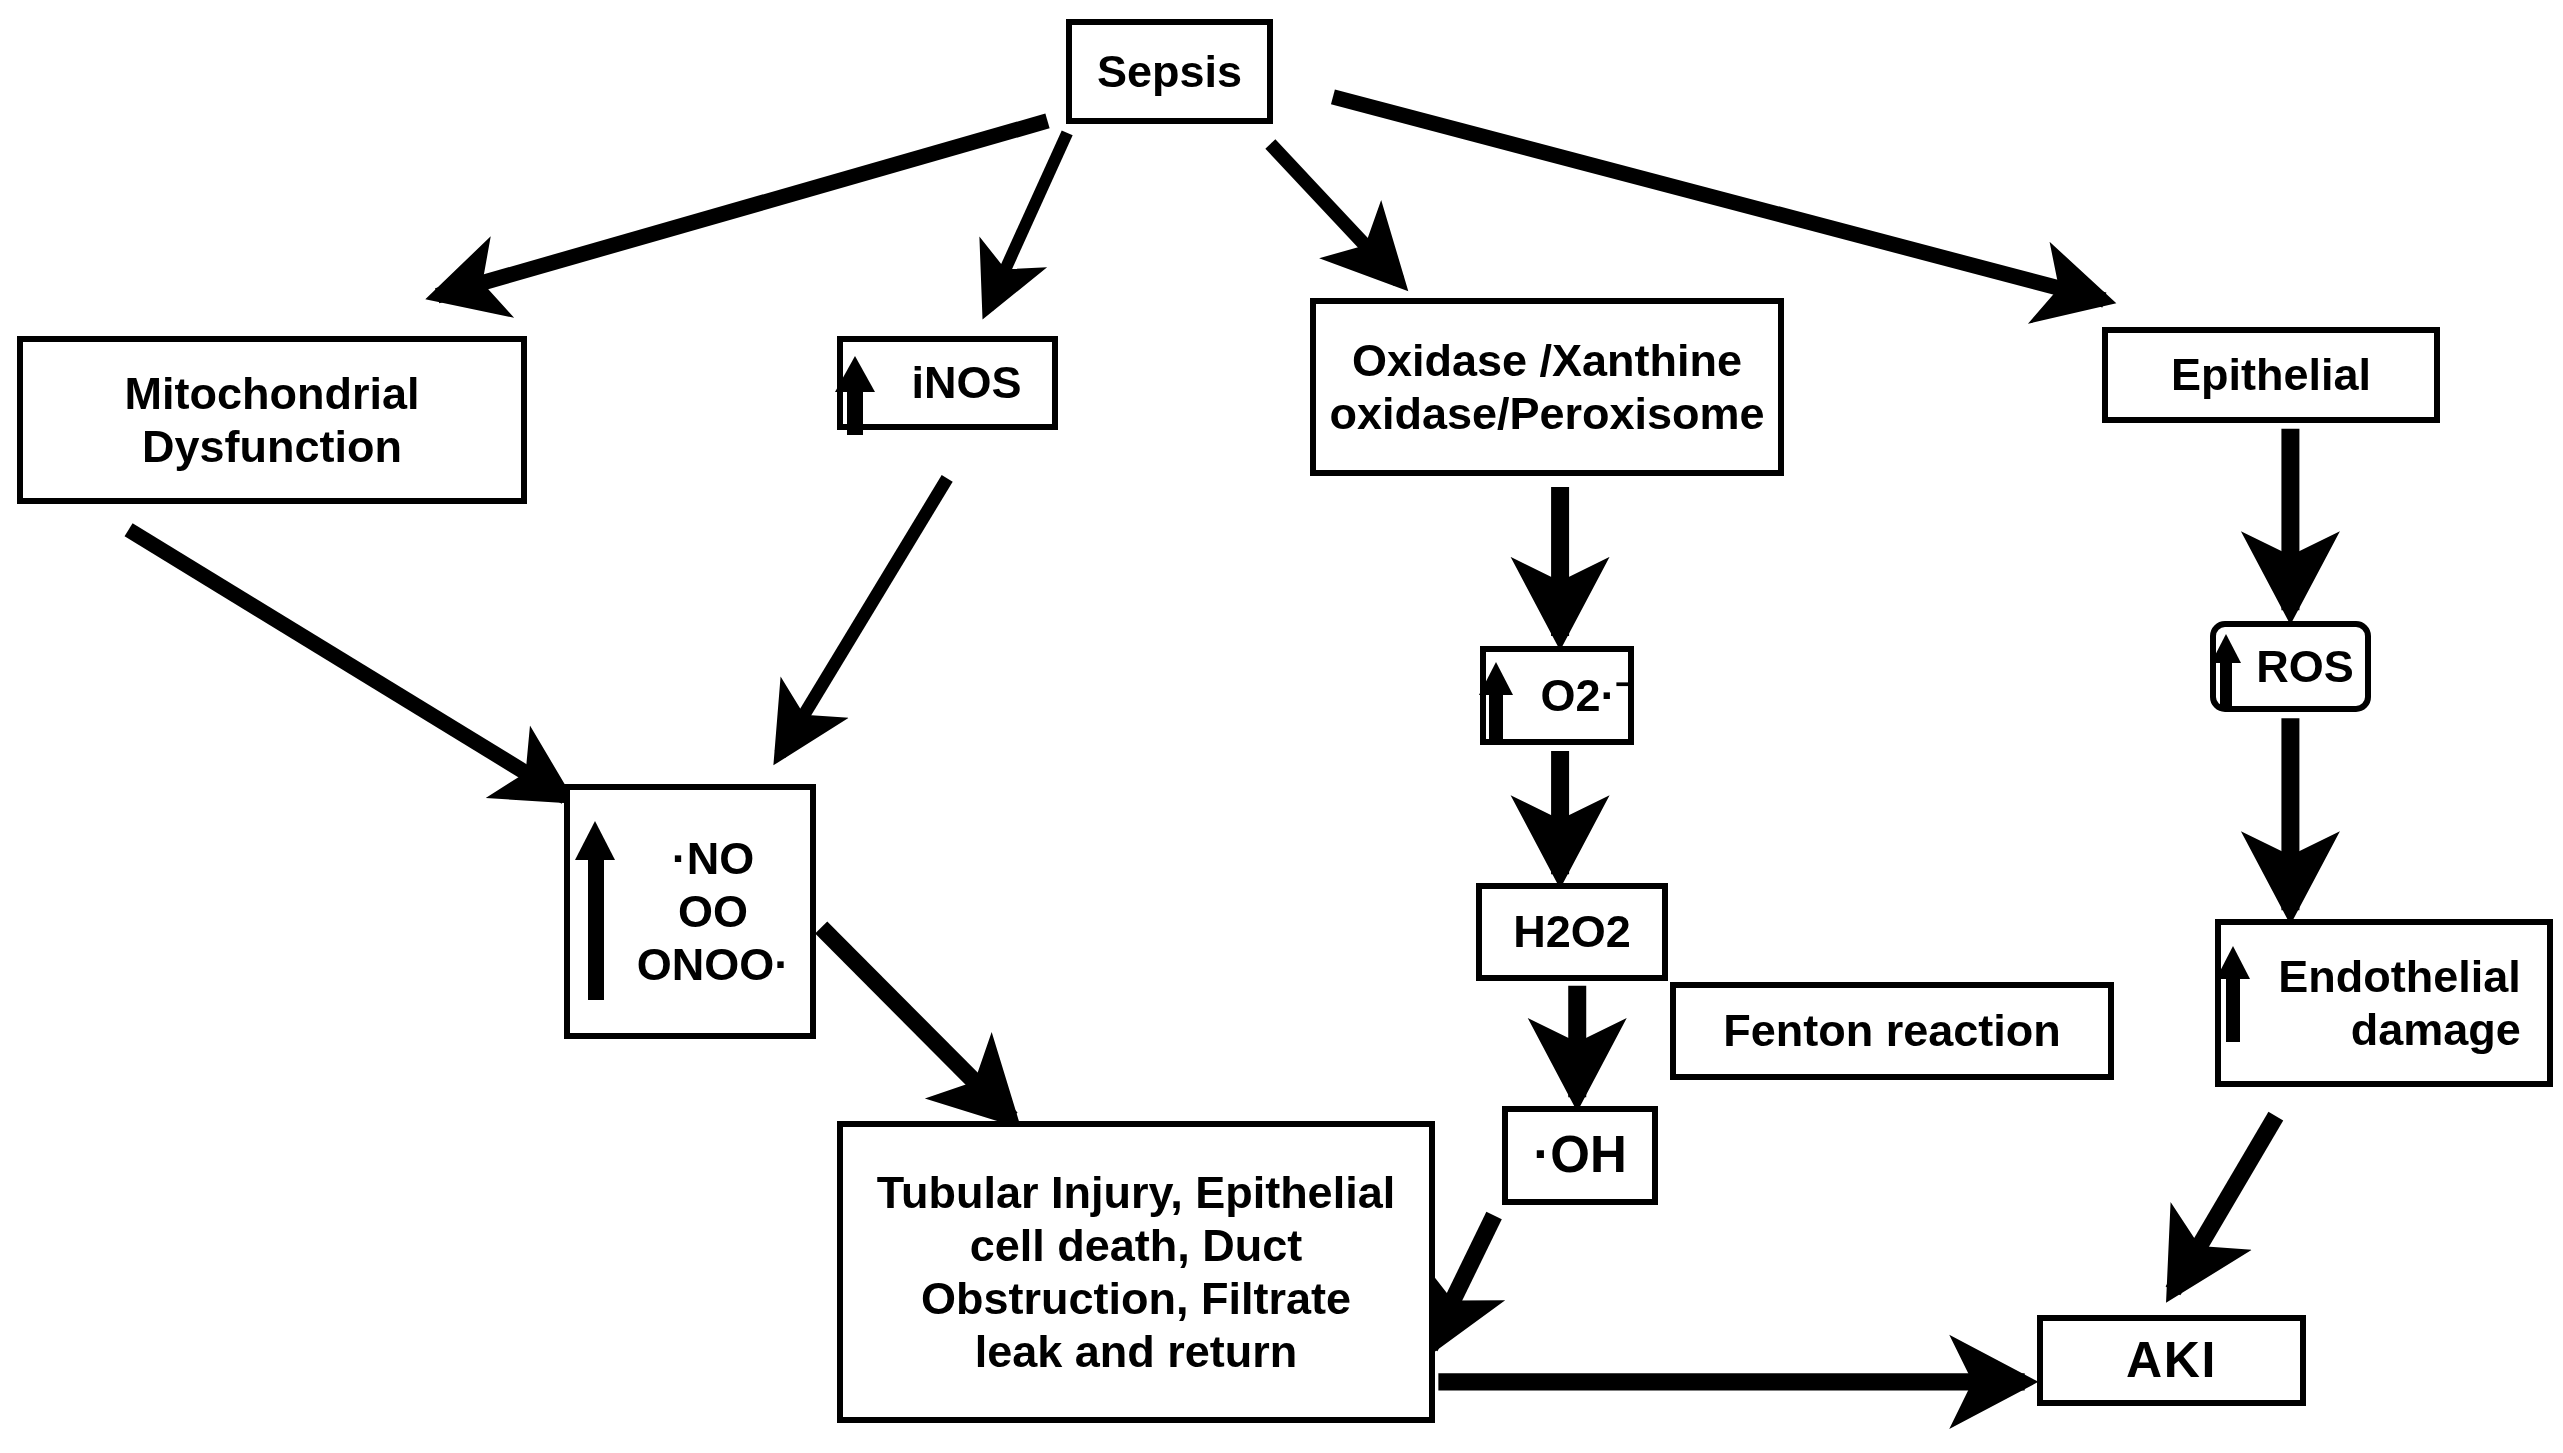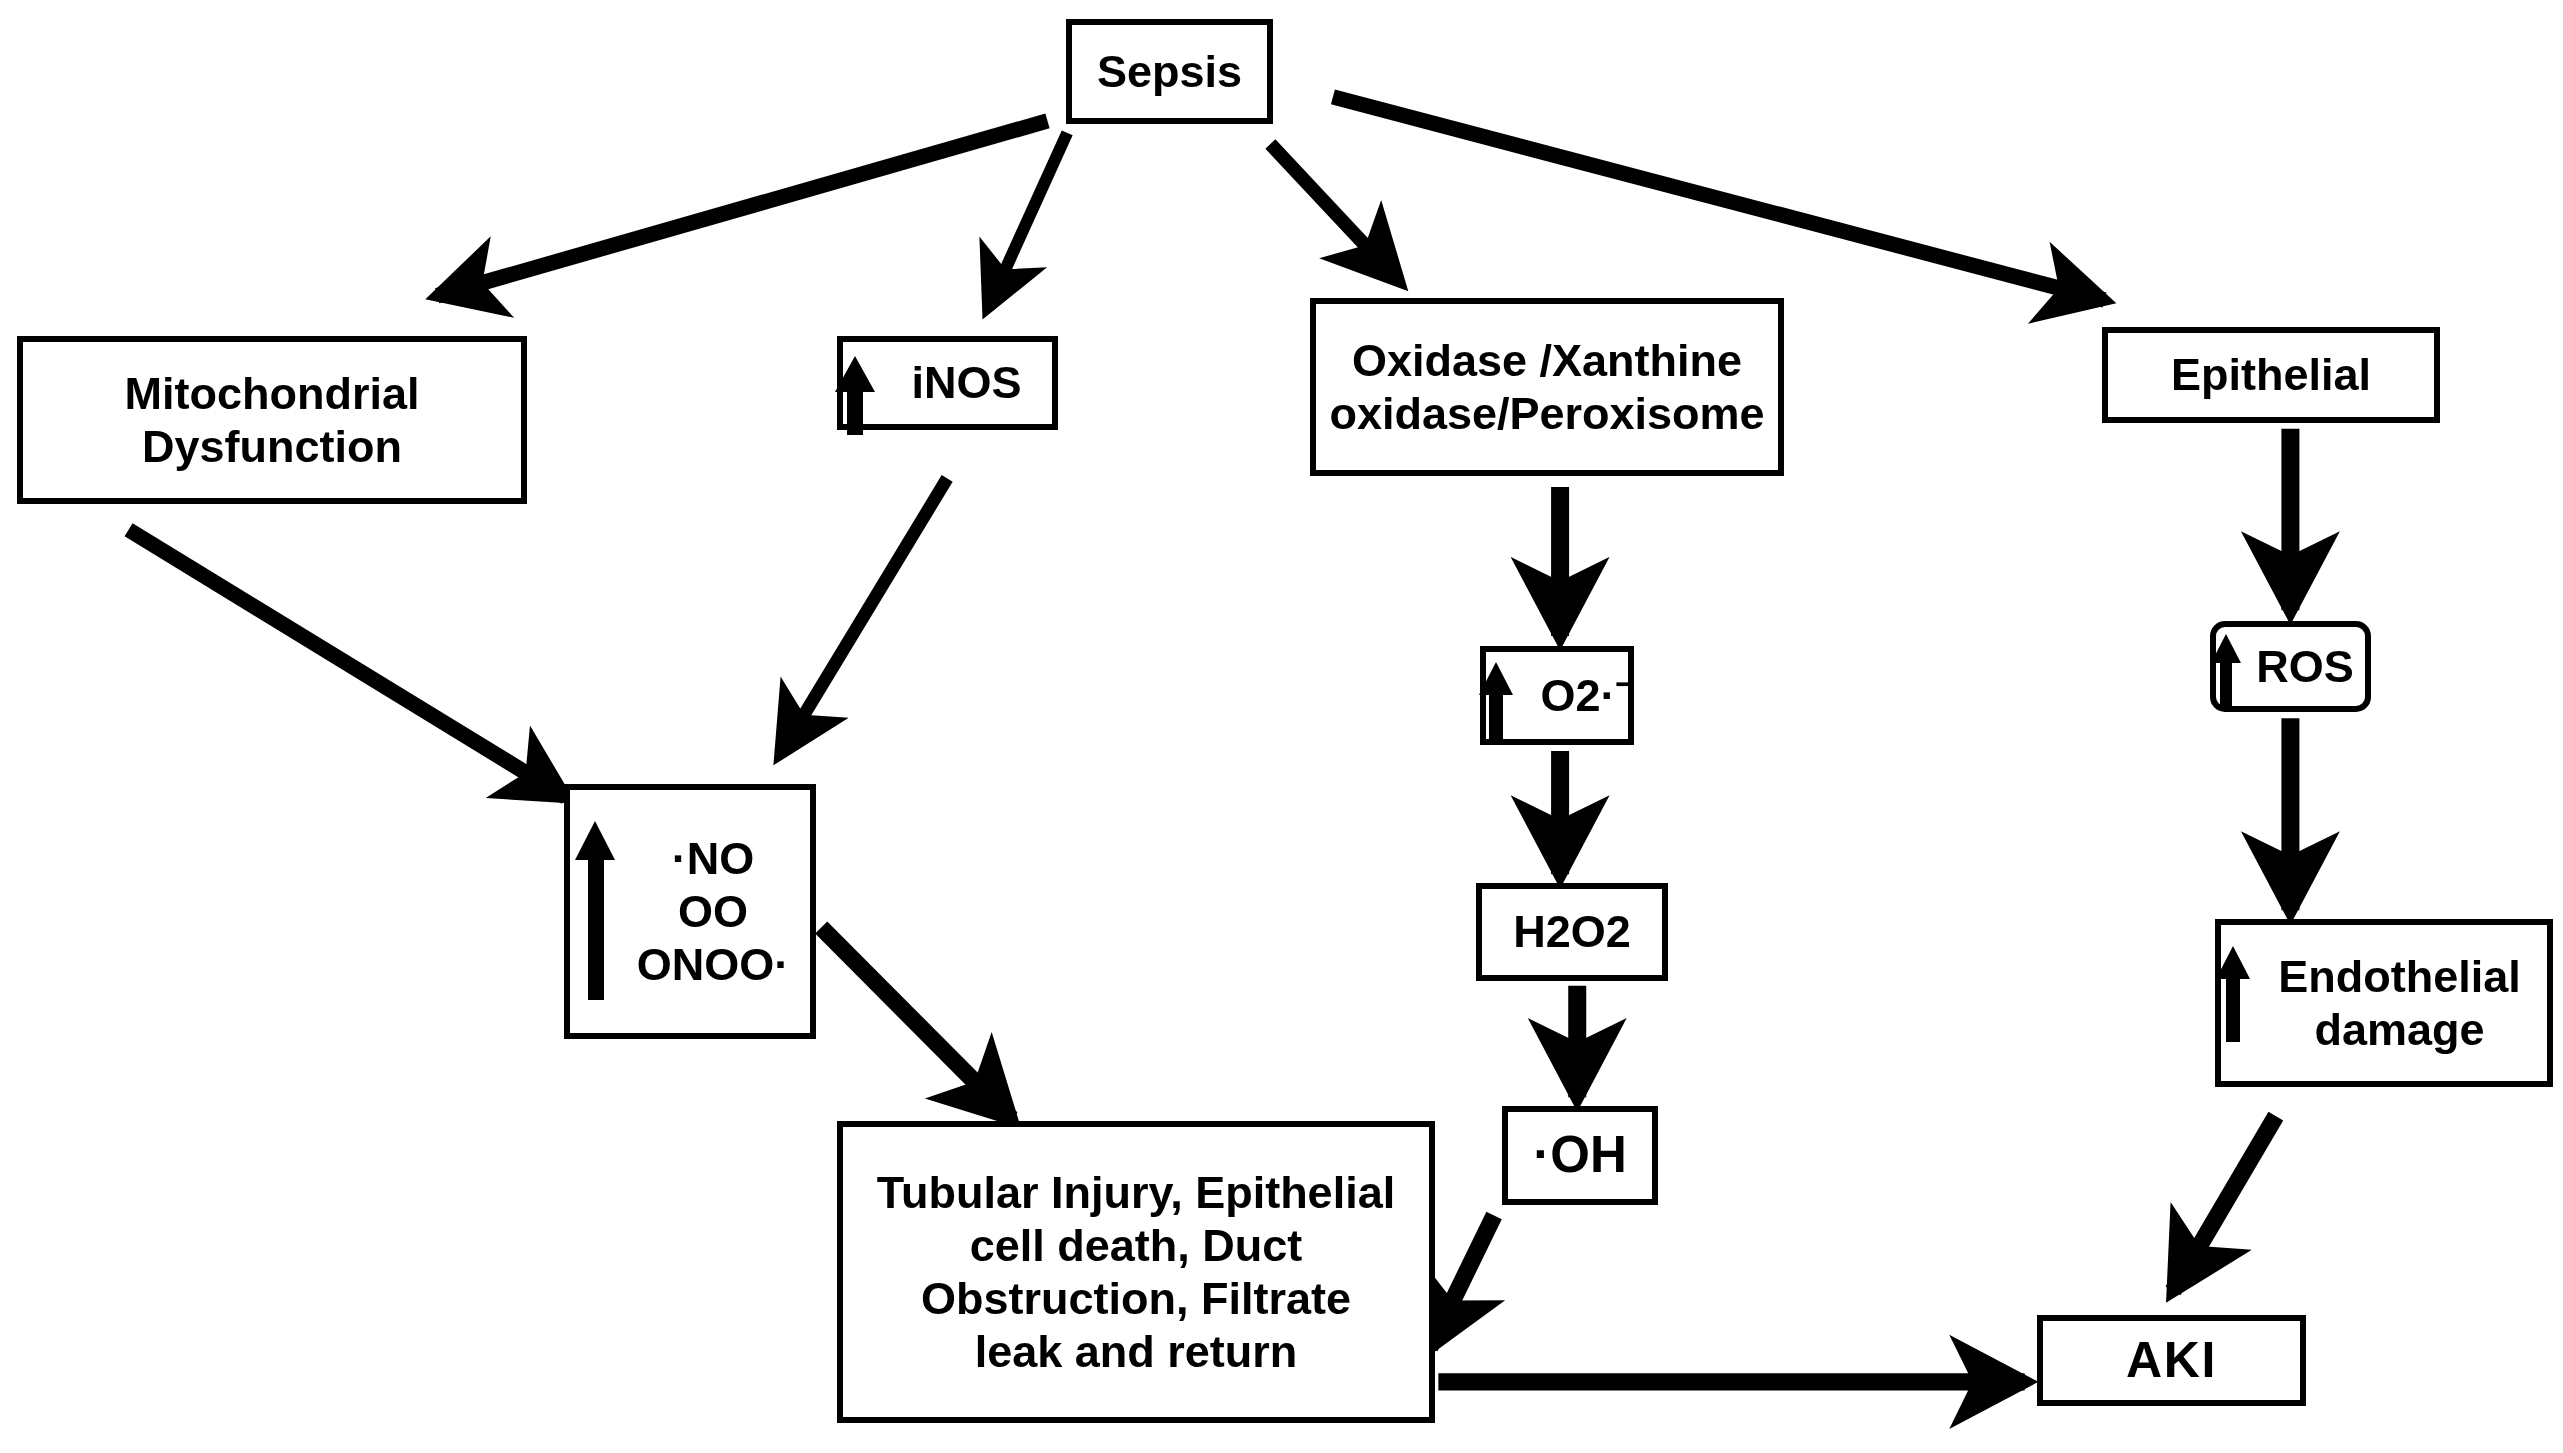--- a/index.html
+++ b/index.html
@@ -78,21 +78,21 @@
   #node-endothelial   { left: 2215px; top: 919px; width: 338px;  height: 168px; font-size: 45px; }
   #node-fenton        { left: 1670px; top: 982px; width: 444px;  height: 98px; font-size: 45px; }
   #node-oh            { left: 1502px; top: 1106px; width: 156px;  height: 99px; font-size: 51px; }
   #node-tubular       { left: 837px;  top: 1121px; width: 598px;  height: 302px; font-size: 45px; }
   #node-aki           { left: 2037px; top: 1315px; width: 269px;  height: 91px; font-size: 50px; font-weight: 700; }
 
   
   #node-inos .node-label        { margin-left: 38px; }
   #node-o2 .node-label          { margin-left: 24px; }
   #node-ros .node-label         { margin-left: 29px; }
-  #node-endothelial .node-label { margin-left: 31px; }
+  #node-endothelial .node-label { margin-left: 31px; text-align: right; }
   #node-nooonoo .node-label     { margin-left: 46px; }
   #node-aki .node-label         { letter-spacing: 1.7px; }
 </style>
 </head>
 <body>
 
 <div id="canvas">
 
   <svg id="arrow-layer" viewBox="0 0 2990 1695" width="2563" height="1453" xmlns="http://www.w3.org/2000/svg">
     <defs>
@@ -193,20 +193,23 @@
 
   <div class="node" id="node-endothelial">
     <span class="up-arrow" style="left:12px; top:20.6px;">
       <span class="head" style="left:-17px; top:0; border-left-width:17px; border-right-width:17px; border-bottom-width:33px;"></span>
       <span class="shaft" style="left:-6.9px; top:31px; width:13.7px; height:65px;"></span>
     </span>
     <span class="node-label">Endothelial
 damage</span>
   </div>
 
+  <div class="node" id="node-fenton">
+    <span class="node-label">Fenton reaction</span>
+  </div>
 
   <div class="node" id="node-oh">
     <span class="node-label">·OH</span>
   </div>
 
   <div class="node" id="node-tubular">
     <span class="node-label">Tubular Injury, Epithelial
 cell death, Duct
 Obstruction, Filtrate
 leak and return</span>

